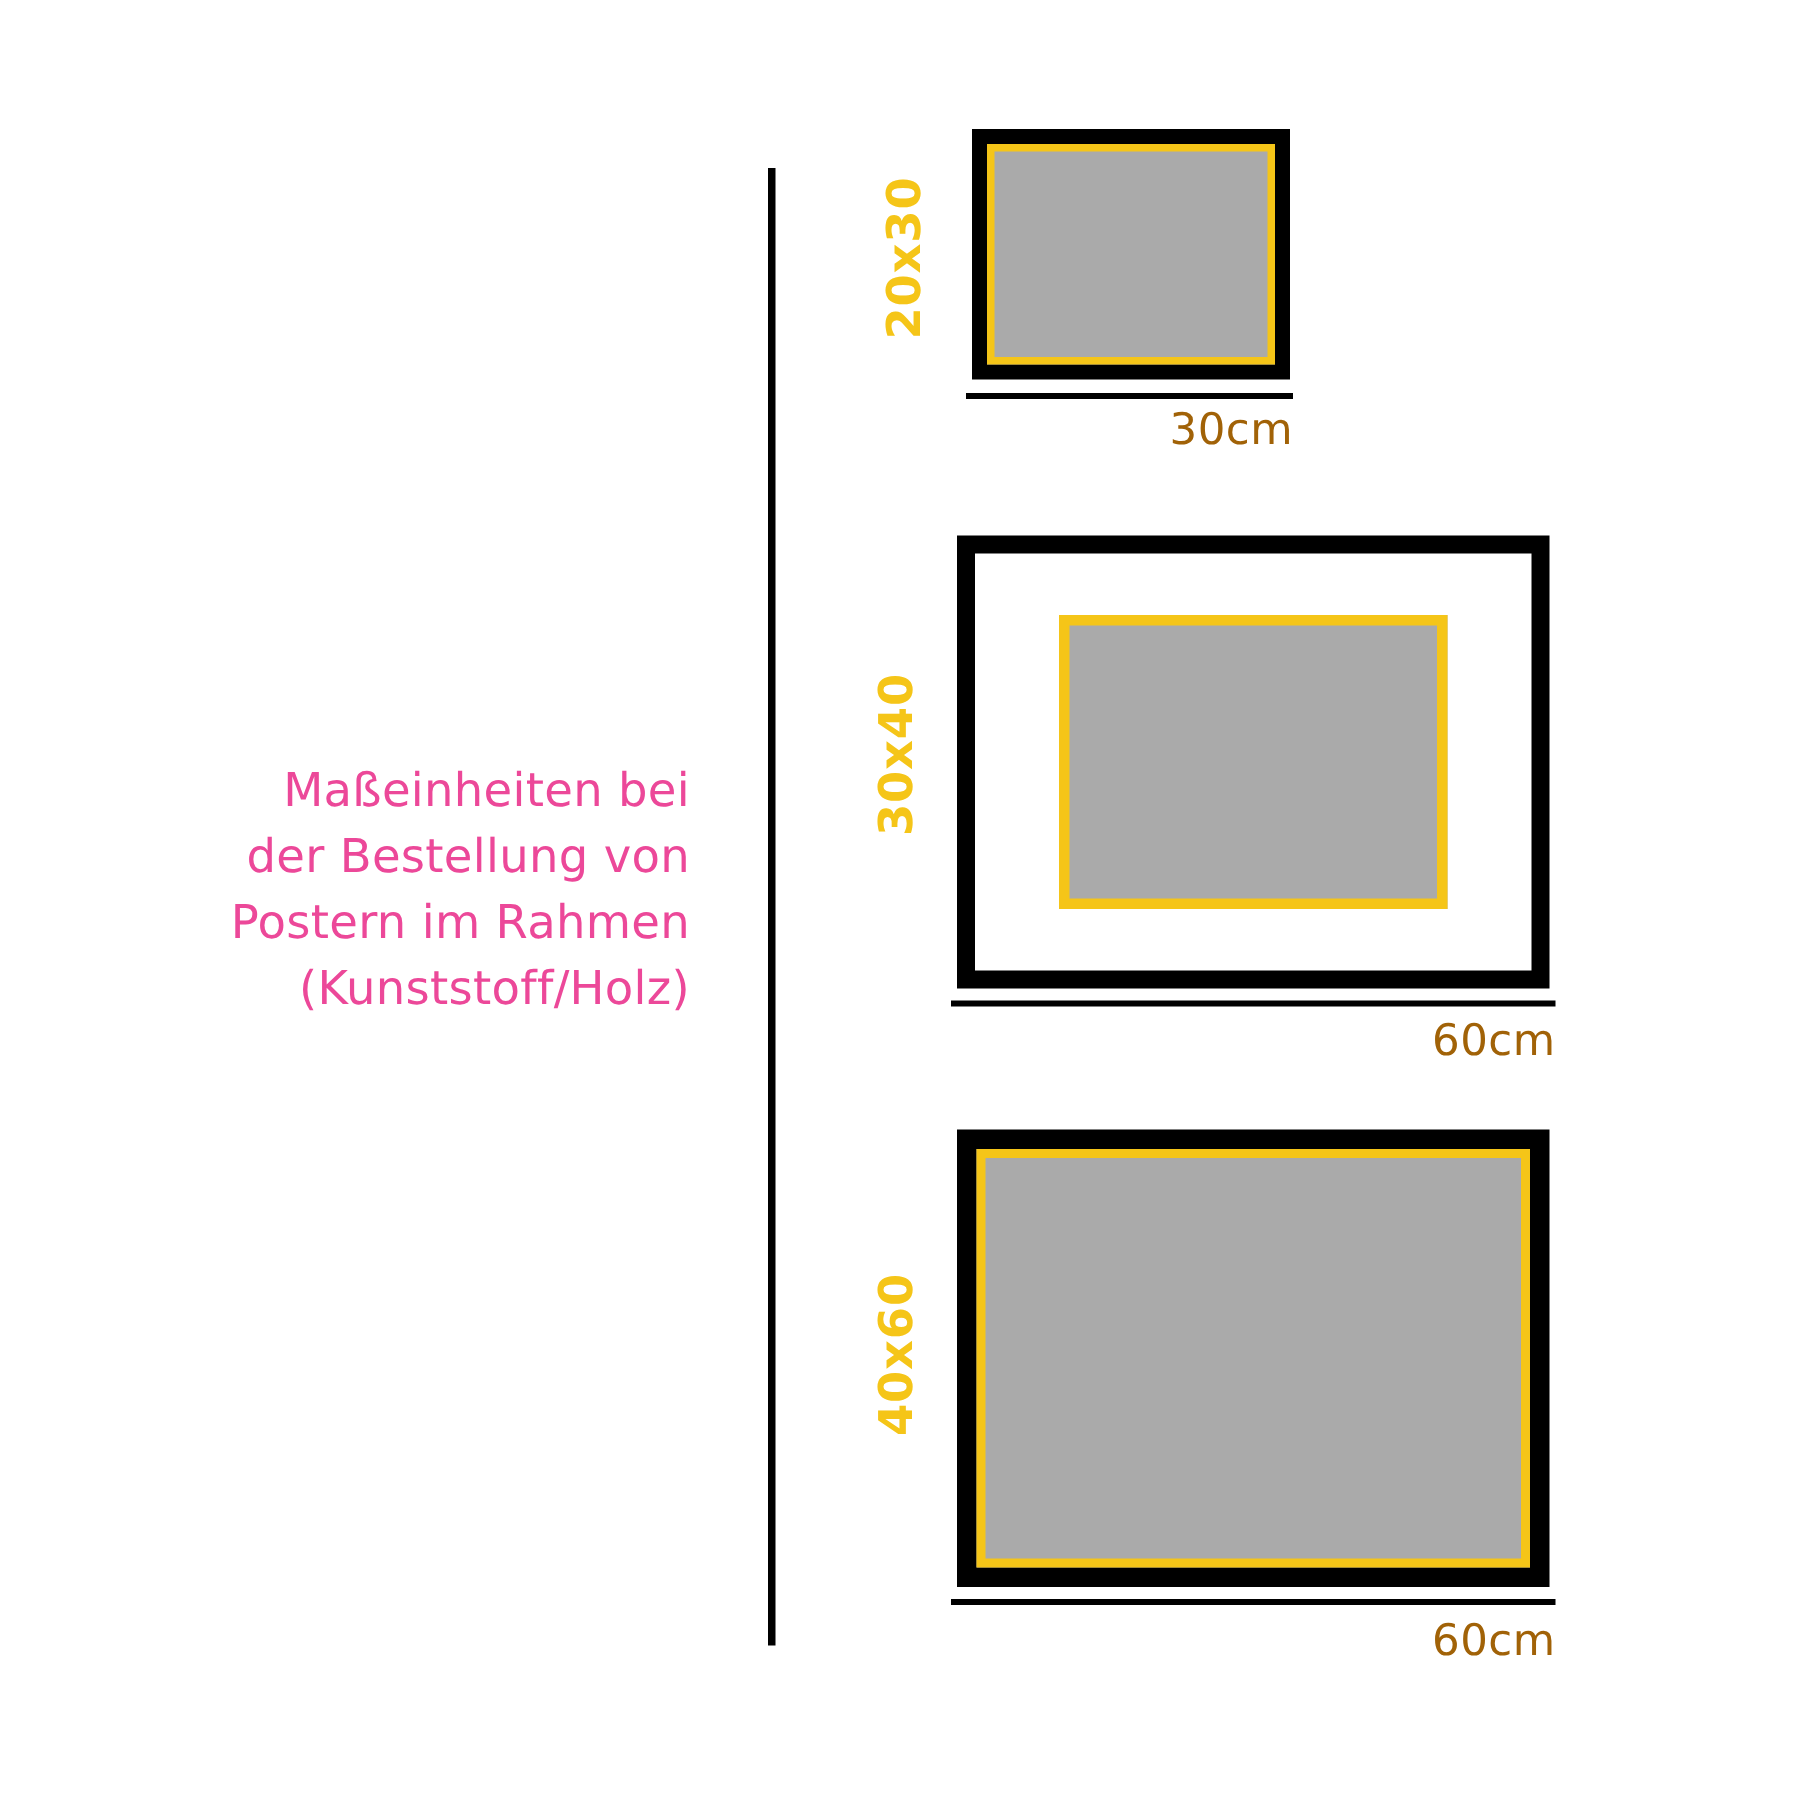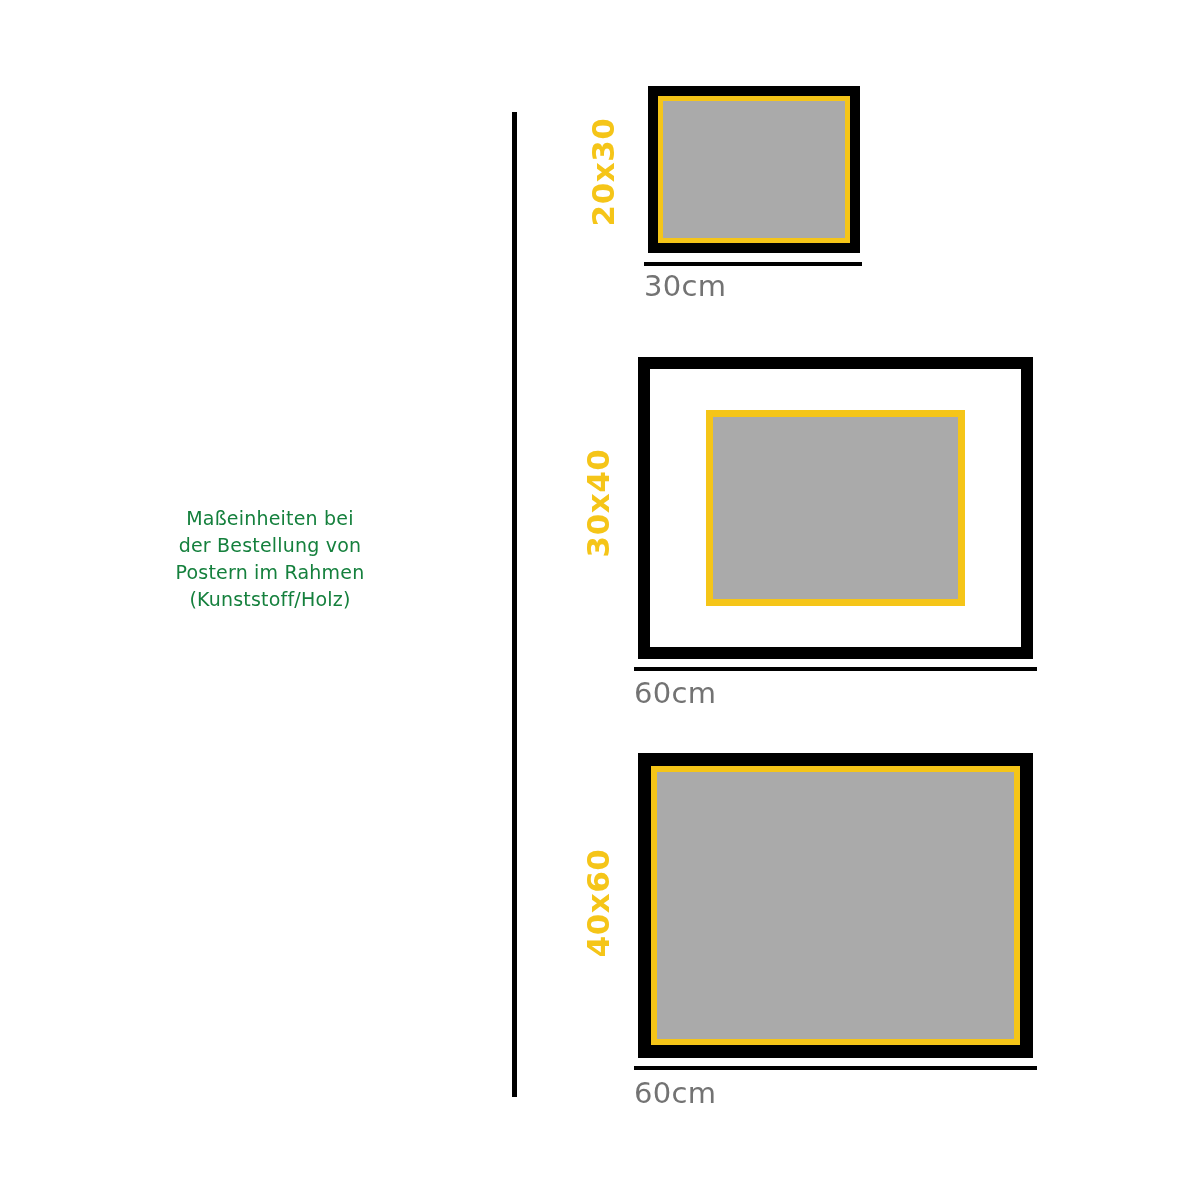--- a/index.html
+++ b/index.html
@@ -19,23 +19,23 @@
     width: 1200px;
     height: 1200px;
   }
 
   
   .caption {
     position: absolute;
     left: 80px;
     top: 505px;
     width: 380px;
-    text-align: center;
-    color: #15803d;
-    font-size: 19px;
+    text-align: right;
+    color: #ec4899;
+    font-size: 31px;
     line-height: 1.42;
     letter-spacing: 0.2px;
     white-space: pre-line;
   }
 
   
   .divider {
     position: absolute;
     left: 512px;
     top: 112px;
@@ -104,22 +104,22 @@
   #frame-3 .poster { width: 100%; height: 100%; border-width: 6px; }
 
   
   .width-rule {
     position: absolute;
     height: 4px;
     background: #000000;
   }
   .width-label {
     position: absolute;
-    text-align: left;
-    color: #737373;
+    text-align: right;
+    color: #a16207;
     font-size: 29px;
     letter-spacing: 0.3px;
   }
 
   #rule-1 { left: 644px; top: 262px; width: 218px; }
   #label-1 { left: 644px; top: 269px; width: 218px; }
 
   #rule-2 { left: 634px; top: 667px; width: 403px; }
   #label-2 { left: 634px; top: 676px; width: 403px; }
 

